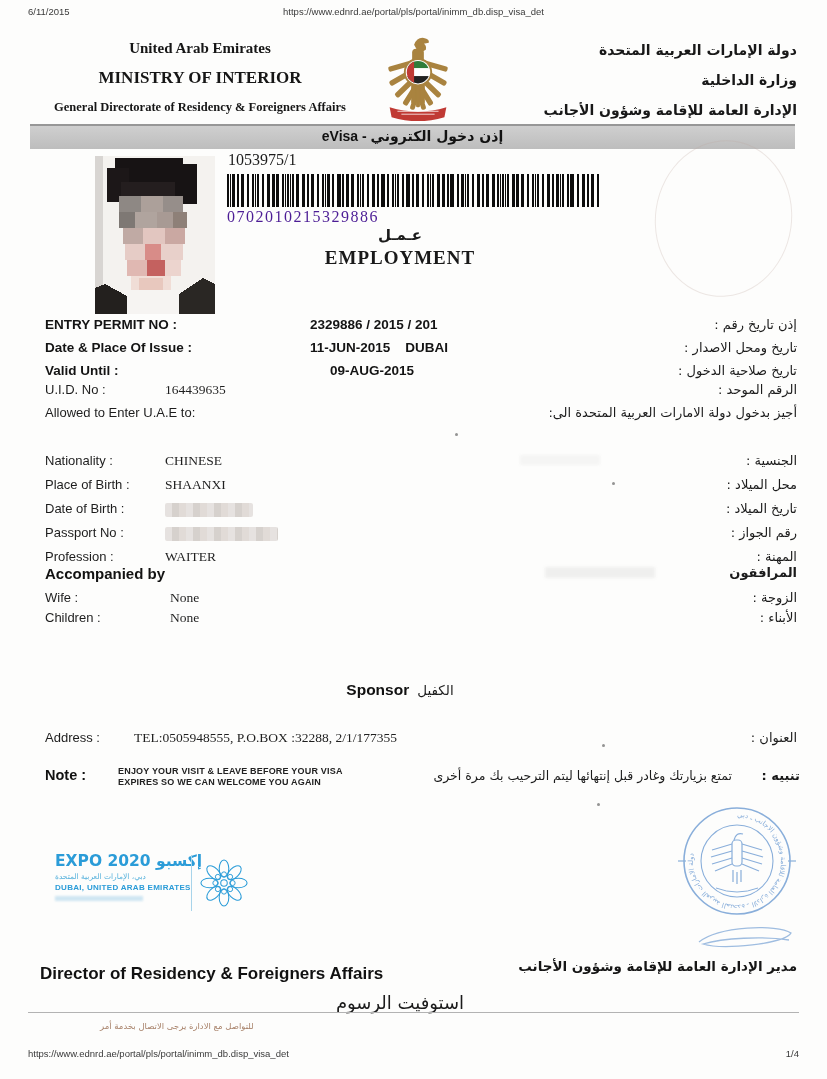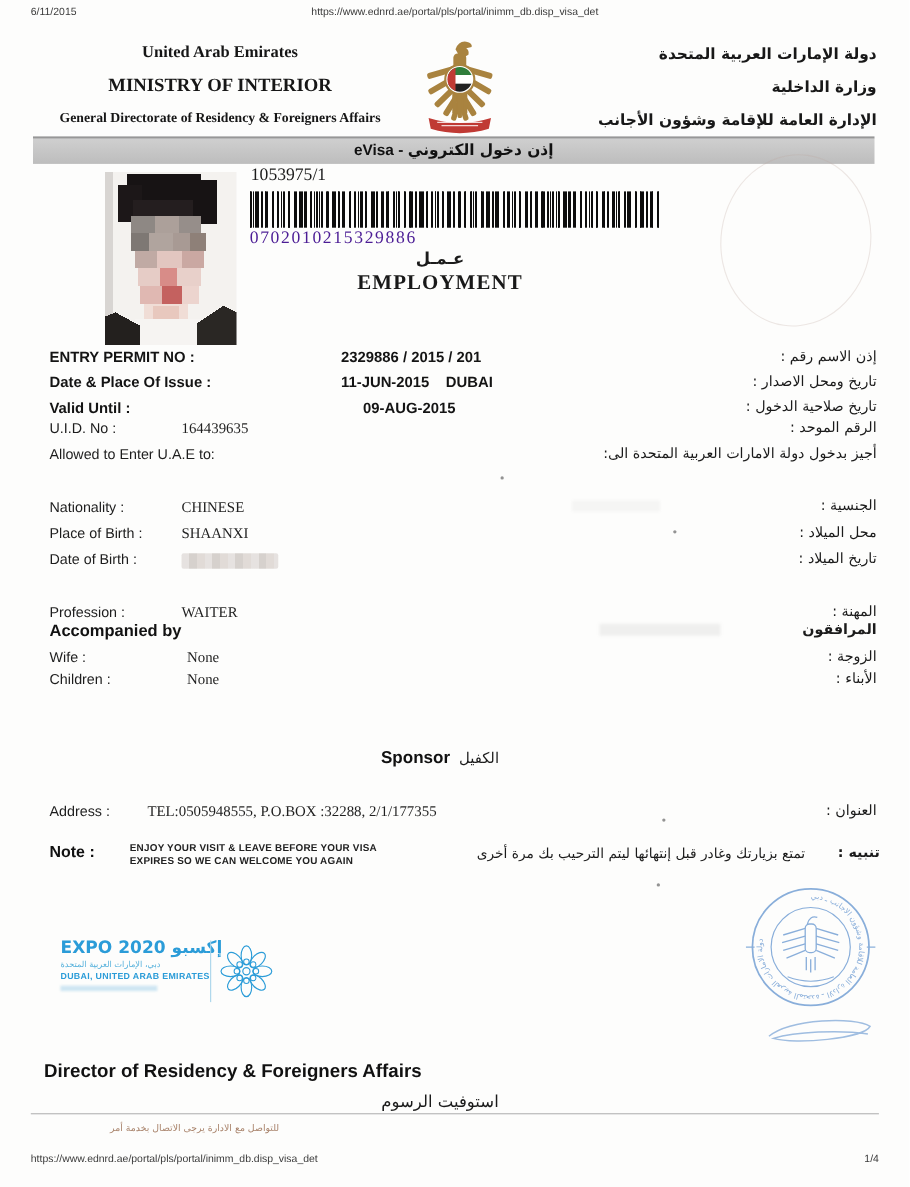--- a/index.html
+++ b/index.html
@@ -58,21 +58,21 @@
   .expo-en{font-size:8px;font-weight:bold;color:#2b9cd8;letter-spacing:.3px;margin-top:2px;}
   .expo-ghost{width:88px;height:5px;background:#cfe6f2;filter:blur(1px);margin-top:4px;}
   .expo-div{left:191px;top:855px;width:1px;height:56px;background:#a8d4ea;}
   .expo-rosette{left:199px;top:858px;width:50px;height:50px;}
   
   .stamp{left:678px;top:802px;width:118px;height:118px;opacity:.88;}
   .sig{left:693px;top:920px;width:104px;height:36px;opacity:.85;}
   
   .dir-ar{right:30px;direction:rtl;font-family:"DejaVu Sans",sans-serif;font-weight:bold;font-size:13.5px;color:#161616;}
   .dir-en{left:40px;font-weight:bold;font-size:17px;color:#111;}
-  .fees{left:0;right:27px;text-align:center;direction:rtl;font-family:"DejaVu Sans",sans-serif;font-size:15px;}
+  .fees{left:0;right:27px;text-align:center;direction:rtl;font-family:"DejaVu Sans",sans-serif;font-size:18px;}
   .rule{left:28px;right:28px;top:1012px;height:0;border-top:1.5px solid #b3b3b3;}
   .contact{left:100px;top:1021px;font-family:"DejaVu Sans",sans-serif;direction:rtl;font-size:8.5px;color:#a8826a;}
   .foot{top:1048px;font-size:9.5px;color:#3a3a3a;}
   
   .ghost-oval{left:655px;top:140px;width:135px;height:155px;border:1px solid rgba(190,168,158,.26);border-radius:50%;transform:rotate(8deg);}
   .smudge{background:rgba(120,120,120,.10);filter:blur(1.5px);}
   .dot{width:3px;height:3px;border-radius:50%;background:rgba(60,60,60,.55);}
 </style>
 </head>
 <body>
@@ -182,21 +182,21 @@
   <div class="abs fileno">1053975/1</div>
   <div class="abs barcode"></div>
   <div class="abs barcodeno">0702010215329886</div>
 
   <div class="abs vtype-ar">عـمـل</div>
   <div class="abs vtype-en">EMPLOYMENT</div>
 
   <div class="row" style="top:317px">
     <span class="lbl strong">ENTRY PERMIT NO :</span>
     <span class="val boldv">2329886 / 2015 / 201</span>
-    <span class="alabel">إذن الاسم رقم :</span>
+    <span class="alabel">إذن تاريخ رقم :</span>
   </div>
   <div class="row" style="top:340px">
     <span class="lbl strong">Date &amp; Place Of Issue :</span>
     <span class="val boldv">11-JUN-2015    DUBAI</span>
     <span class="alabel">تاريخ ومحل الاصدار :</span>
   </div>
   <div class="row" style="top:363px">
     <span class="lbl strong">Valid Until :</span>
     <span class="val boldv ind">09-AUG-2015</span>
     <span class="alabel">تاريخ صلاحية الدخول :</span>
@@ -217,20 +217,25 @@
   </div>
   <div class="row" style="top:477px">
     <span class="lbl">Place of Birth :</span>
     <span class="val">SHAANXI</span>
     <span class="alabel">محل الميلاد :</span>
   </div>
   <div class="row" style="top:501px">
     <span class="lbl">Date of Birth :</span>
     <span class="redact" style="left:165px;width:88px;"></span>
     <span class="alabel">تاريخ الميلاد :</span>
+  </div>
+  <div class="row" style="top:525px">
+    <span class="lbl">Passport No :</span>
+    <span class="redact" style="left:165px;width:113px;"></span>
+    <span class="alabel">رقم الجواز :</span>
   </div>
   <div class="row" style="top:549px">
     <span class="lbl">Profession :</span>
     <span class="val">WAITER</span>
     <span class="alabel">المهنة :</span>
   </div>
 
   <div class="row" style="top:565px">
     <span class="hdg" style="left:45px;top:0;">Accompanied by</span>
     <span class="alabel bold">المرافقون</span>
@@ -328,20 +333,21 @@
       </g>
       <path d="M38,86 q21,8 42,0" stroke="#7aa4d6" stroke-width="1"></path>
     </svg>
   </div>
   <div class="abs sig">
     <svg width="104" height="36" viewBox="0 0 104 36" fill="none">
       <path d="M6,22 C26,6 84,4 98,13 C92,24 30,30 10,24 C30,18 70,16 96,20" stroke="#8fb2dc" stroke-width="1.3"></path>
     </svg>
   </div>
 
+  <div class="abs dir-ar" style="top:958px;">مدير الإدارة العامة للإقامة وشؤون الأجانب</div>
   <div class="abs dir-en" style="top:964px;">Director of Residency &amp; Foreigners Affairs</div>
   <div class="abs fees" style="top:992px;">استوفيت الرسوم</div>
   <div class="abs rule"></div>
   <div class="abs contact">للتواصل مع الادارة يرجى الاتصال بخدمة أمر</div>
 
   <div class="abs foot" style="left:28px;">https://www.ednrd.ae/portal/pls/portal/inimm_db.disp_visa_det</div>
   <div class="abs foot" style="right:28px;">1/4</div>
 
   <div class="abs ghost-oval"></div>
   <div class="abs smudge" style="left:545px;top:567px;width:110px;height:11px;"></div>

